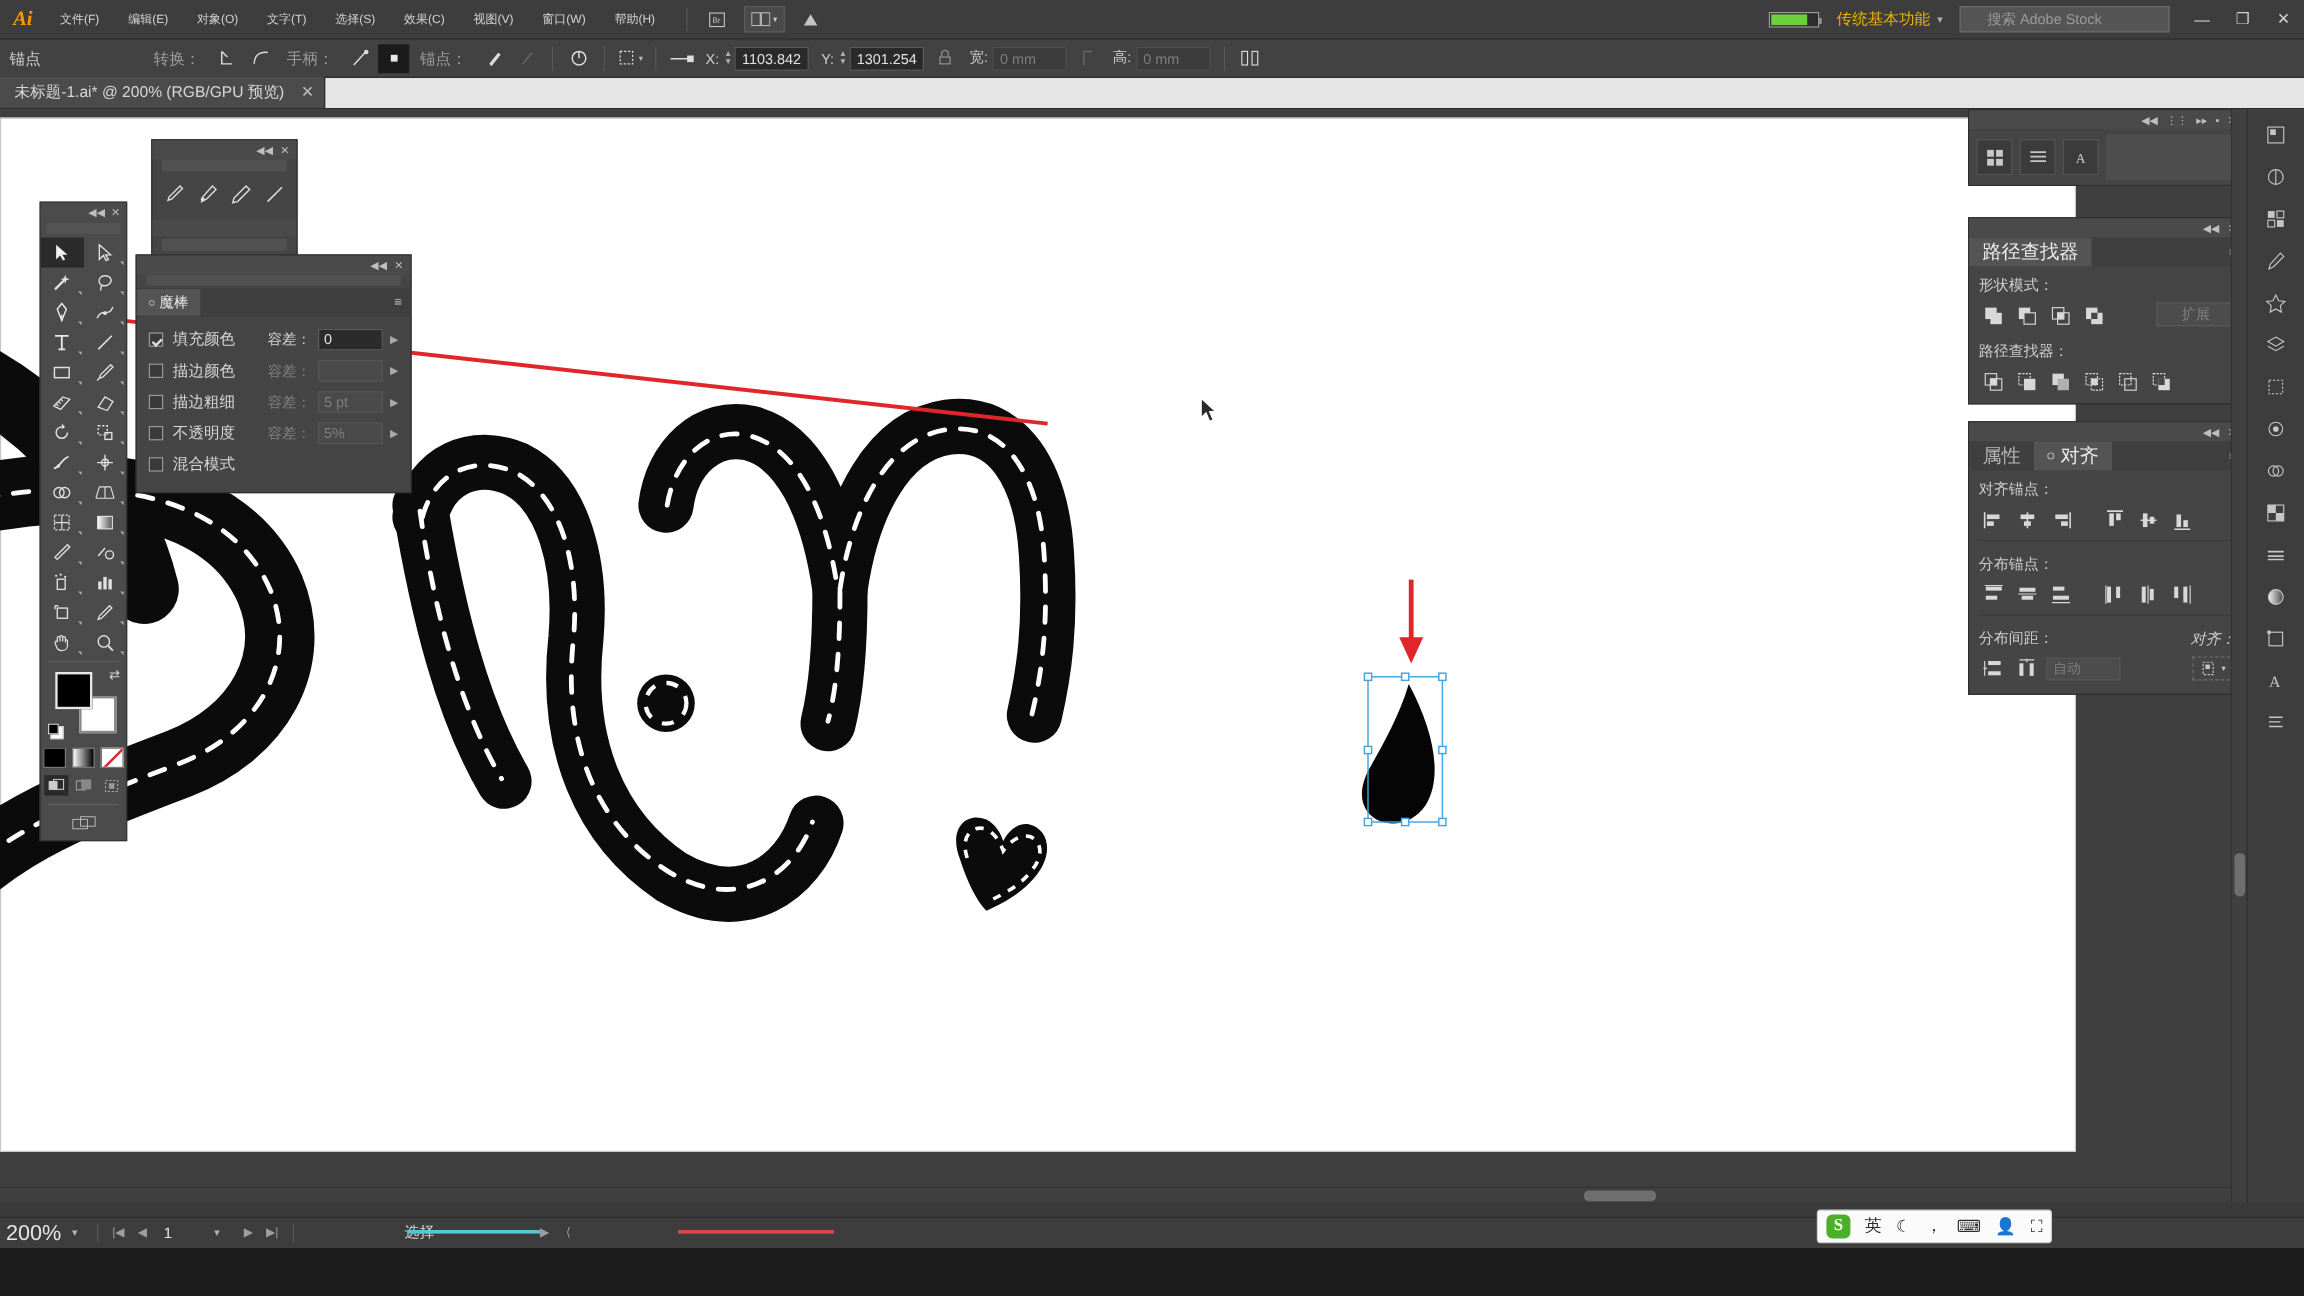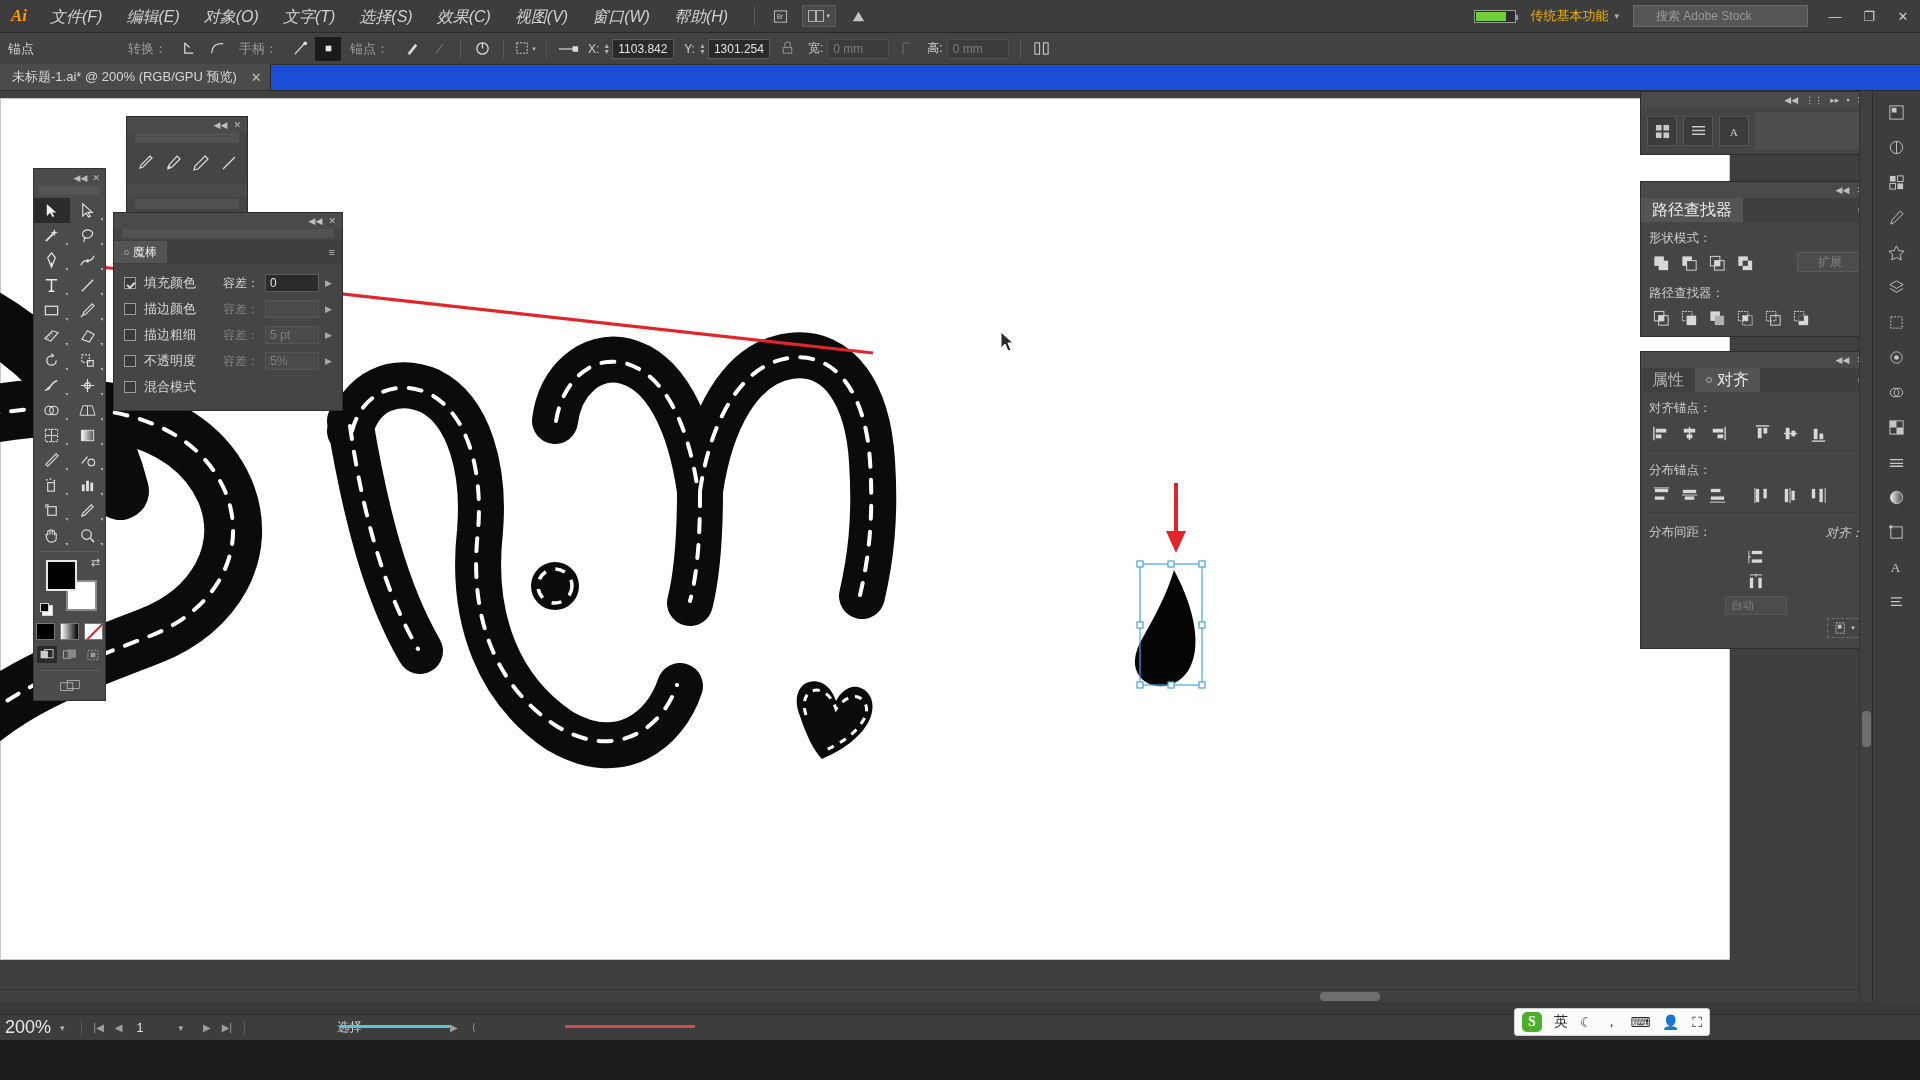--- a/index.html
+++ b/index.html
@@ -18,21 +18,21 @@
     background: #3d3d3d; display: flex; align-items: center;
     border-bottom: 1px solid #2a2a2a;
   }
   .ai-logo {
     width: 38px; height: 33px; display: flex; align-items: center; justify-content: center;
     color: #ff9a00; font-weight: bold; font-size: 17px; font-style: italic;
     font-family: "Liberation Serif", serif;
   }
   .menu-item {
     padding: 0 12px; height: 33px; line-height: 33px;
-    color: #d2d2d2; font-size: 16px; white-space: nowrap; font-style: italic;
+    color: #d2d2d2; font-size: 10px; white-space: nowrap;
   }
   .menu-right { margin-left: auto; display: flex; align-items: center; height: 33px; }
   .mb-icon {
     width: 30px; height: 24px; margin: 0 3px;
     display: flex; align-items: center; justify-content: center;
     color: #c0c0c0; font-size: 13px;
   }
   .arrange-box {
     width: 34px; height: 22px; background: #4a4a4a; border: 1px solid #5c5c5c;
     display: flex; align-items: center; justify-content: center; color: #c8c8c8; font-size: 11px;
@@ -73,21 +73,21 @@
     color: #e2e2e2; font-size: 12px; display: flex; align-items: center; padding: 0 5px;
     margin-right: 4px;
   }
   .numfield.dim { background: #3c3c3c; color: #7d7d7d; border-color:#4e4e4e; }
   .spinner { display:flex; flex-direction:column; margin-right:2px; color:#b0b0b0; font-size:7px; line-height:6px;}
   .axis-lbl { color: #cfcfcf; font-size: 12px; margin: 0 4px 0 6px; }
 
   
   .tabstrip {
     position: absolute; top: 65px; left: 0; width: 1920px; height: 26px;
-    background: #1d4ed8; display: flex; align-items: flex-end;
+    background: #e5e5e5; display: flex; align-items: flex-end;
     border-bottom: 1px solid #2b2b2b;
   }
   .doctab {
     height: 26px; background: #4b4b4b; display: flex; align-items: center;
     padding: 0 8px 0 12px; color: #d6d6d6; font-size: 13px; gap: 14px;
     border-right: 1px solid #2b2b2b;
   }
   .doctab .x { color: #bdbdbd; font-size: 13px; }
 
   
@@ -1200,21 +1200,21 @@
         <div class="rp-divline"></div>
       </div>
 
       <div class="rp-sect" style="padding-top:0; padding-bottom:10px;">
         <div style="display:flex;align-items:center;">
           <div class="rp-lbl">分布间距：</div>
           <div class="sp-right">
             <span class="rp-lbl" style="margin:0">对齐：</span>
           </div>
         </div>
-        <div style="display:flex;align-items:center;gap:3px;flex-direction:column;">
+        <div style="display:flex;align-items:center;gap:3px;">
           <div class="pf-btn">
             <svg width="19" height="19" viewBox="0 0 20 20">
                 <rect x="5" y="3" width="11" height="3.5" fill="#d8d8d8"></rect>
                 <rect x="5" y="12" width="11" height="3.5" fill="#d8d8d8"></rect>
                 <path d="M2 3 L2 16" stroke="#d8d8d8"></path>
                 <path d="M1 9.5 L4 9.5" stroke="#d8d8d8"></path>
               </svg>
           </div>
           <div class="pf-btn">
             <svg width="19" height="19" viewBox="0 0 20 20">

